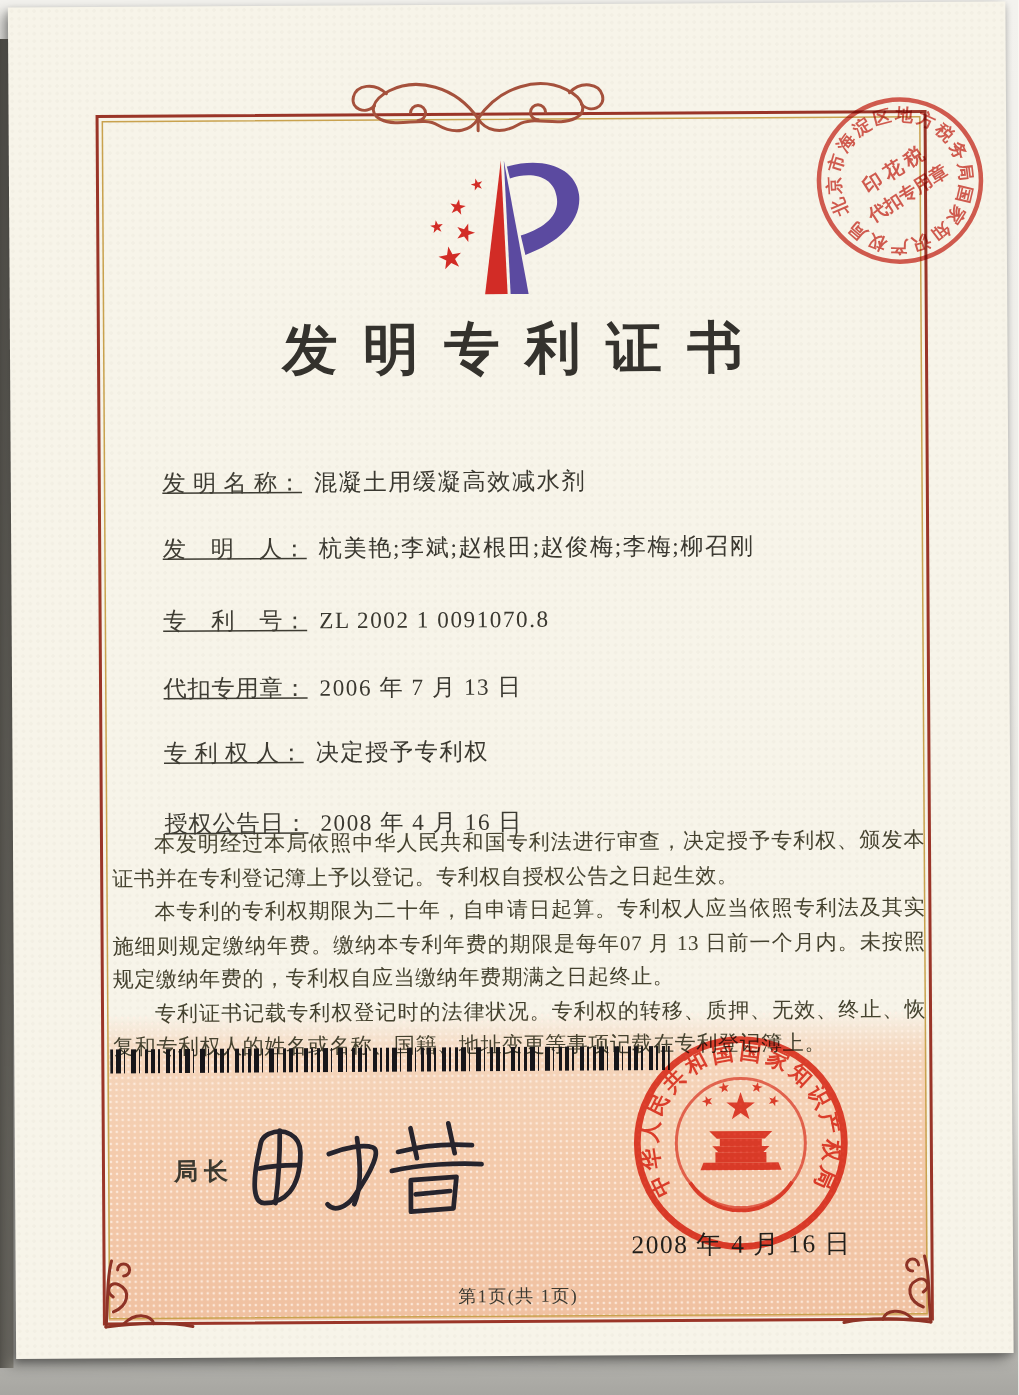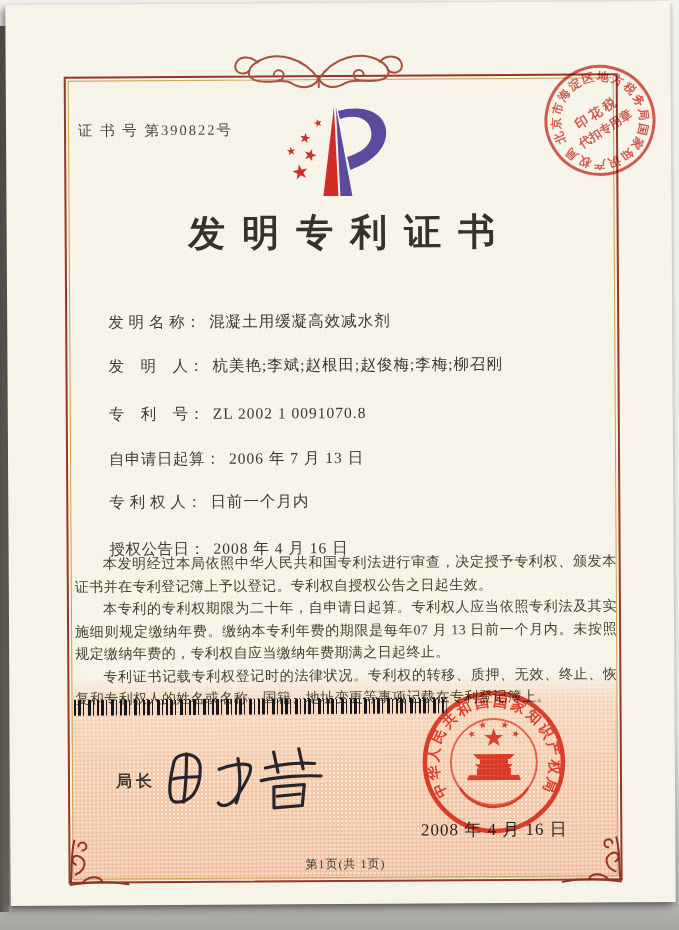--- a/index.html
+++ b/index.html
@@ -25,21 +25,21 @@
       linear-gradient(180deg,rgba(244,203,172,0) 0%,rgba(244,203,172,.75) 14%,#f4cbac 45%,#f0c1a1 100%);
     background-size:4px 4px,100% 100%;}
   .ornament{position:absolute;z-index:4;}
   .cert-no{position:absolute;left:72px;top:117px;font-size:14.5px;letter-spacing:2px;
     color:#4a473c;z-index:5;}
   .logo{position:absolute;left:272px;top:100px;z-index:5;}
   .tax-stamp{position:absolute;left:532px;top:57px;z-index:6;opacity:.85;mix-blend-mode:multiply;}
   .title{position:absolute;left:58px;width:554px;top:205px;margin:0;text-align:center;
     font-size:37px;font-weight:700;color:#34322d;letter-spacing:17px;text-indent:17px;z-index:5;}
   .field{position:absolute;left:70px;height:20px;font-size:15.5px;color:#3e3c33;z-index:5;white-space:pre;}
-  .field .field-label{letter-spacing:.5px;}
+  .field .field-label{letter-spacing:.5px;text-decoration:underline;}
   .field .field-value{margin-left:8px;letter-spacing:1px;color:#3a3830;}
   .legal{position:absolute;left:66px;top:549px;width:542px;z-index:5;}
   .legal p{margin:0;text-indent:2em;font-size:14px;line-height:22.5px;color:#45422f;
     letter-spacing:.4px;text-align:justify;}
   .barcode{position:absolute;left:64px;top:695px;width:373px;height:16px;z-index:5;
     background:repeating-linear-gradient(90deg,
       #17161a 0 2px,transparent 2px 4px,#17161a 4px 7px,transparent 7px 9px,
       #17161a 9px 10px,transparent 10px 14px,#17161a 14px 17px,transparent 17px 19px,
       #17161a 19px 20px,transparent 20px 23px);}
   .sig-label{position:absolute;left:106px;top:767px;font-size:16px;letter-spacing:4px;
@@ -70,21 +70,20 @@
         <path d="M91,34 C76,12 50,6 32,15 C20,21 18,30 26,34 C38,40 54,32 64,38 C76,45 86,42 91,34"></path>
         <path d="M30,17 C22,9 10,11 8,19 C6,27 16,31 22,25"></path>
         <path d="M46,30 a5,5 0 1 1 5,5"></path>
         <path d="M91,34 C106,12 132,6 150,15 C162,21 164,30 156,34 C144,40 128,32 118,38 C106,45 96,42 91,34"></path>
         <path d="M152,17 C160,9 172,11 174,19 C176,27 166,31 160,25"></path>
         <path d="M136,30 a5,5 0 1 0 -5,5"></path>
         <path d="M91,34 L91,42"></path>
       </g>
     </svg>
 
-    <div class="cert-no">证 书 号 第390822号</div>
 
     <svg class="logo" width="126" height="100" viewBox="0 0 126 100">
       <defs>
         <path id="star" d="M0,-10 L2.29,-3.16 L9.51,-3.09 L3.71,1.21 L5.88,8.09 L0,3.9 L-5.88,8.09 L-3.71,1.21 L-9.51,-3.09 L-2.29,-3.16 Z"></path>
       </defs>
       <g fill="#5b4aa0">
         <polygon points="58,4 62,93 74,93"></polygon>
         <path d="M60,8 C86,1 106,10 108,27 C110,44 95,59 72,67 L69,54 C89,48 95,38 93,28 C91,15 77,11 62,16 Z"></path>
       </g>
       <g fill="#d22c26">
@@ -117,24 +116,24 @@
       <div class="field" style="top:290px;">
         <span class="field-label">发 明 名 称：</span><span class="field-value">混凝土用缓凝高效减水剂</span>
       </div>
       <div class="field" style="top:334px;">
         <span class="field-label">发　明　人：</span><span class="field-value">杭美艳;李斌;赵根田;赵俊梅;李梅;柳召刚</span>
       </div>
       <div class="field" style="top:382px;">
         <span class="field-label">专　利　号：</span><span class="field-value">ZL 2002 1 0091070.8</span>
       </div>
       <div class="field" style="top:427px;">
-        <span class="field-label">自申请日起算：</span><span class="field-value">2006 年 7 月 13 日</span>
+        <span class="field-label">代扣专用章：</span><span class="field-value">2006 年 7 月 13 日</span>
       </div>
       <div class="field" style="top:470px;">
-        <span class="field-label">专 利 权 人：</span><span class="field-value">日前一个月内</span>
+        <span class="field-label">专 利 权 人：</span><span class="field-value">决定授予专利权</span>
       </div>
       <div class="field" style="top:517px;">
         <span class="field-label">授权公告日：</span><span class="field-value">2008 年 4 月 16 日</span>
       </div>
     </div>
 
     <div class="legal">
       <p>本发明经过本局依照中华人民共和国专利法进行审查，决定授予专利权、颁发本证书并在专利登记簿上予以登记。专利权自授权公告之日起生效。</p>
       <p>本专利的专利权期限为二十年，自申请日起算。专利权人应当依照专利法及其实施细则规定缴纳年费。缴纳本专利年费的期限是每年07 月 13 日前一个月内。未按照规定缴纳年费的，专利权自应当缴纳年费期满之日起终止。</p>
       <p>专利证书记载专利权登记时的法律状况。专利权的转移、质押、无效、终止、恢复和专利权人的姓名或名称、国籍、地址变更等事项记载在专利登记簿上。</p>

